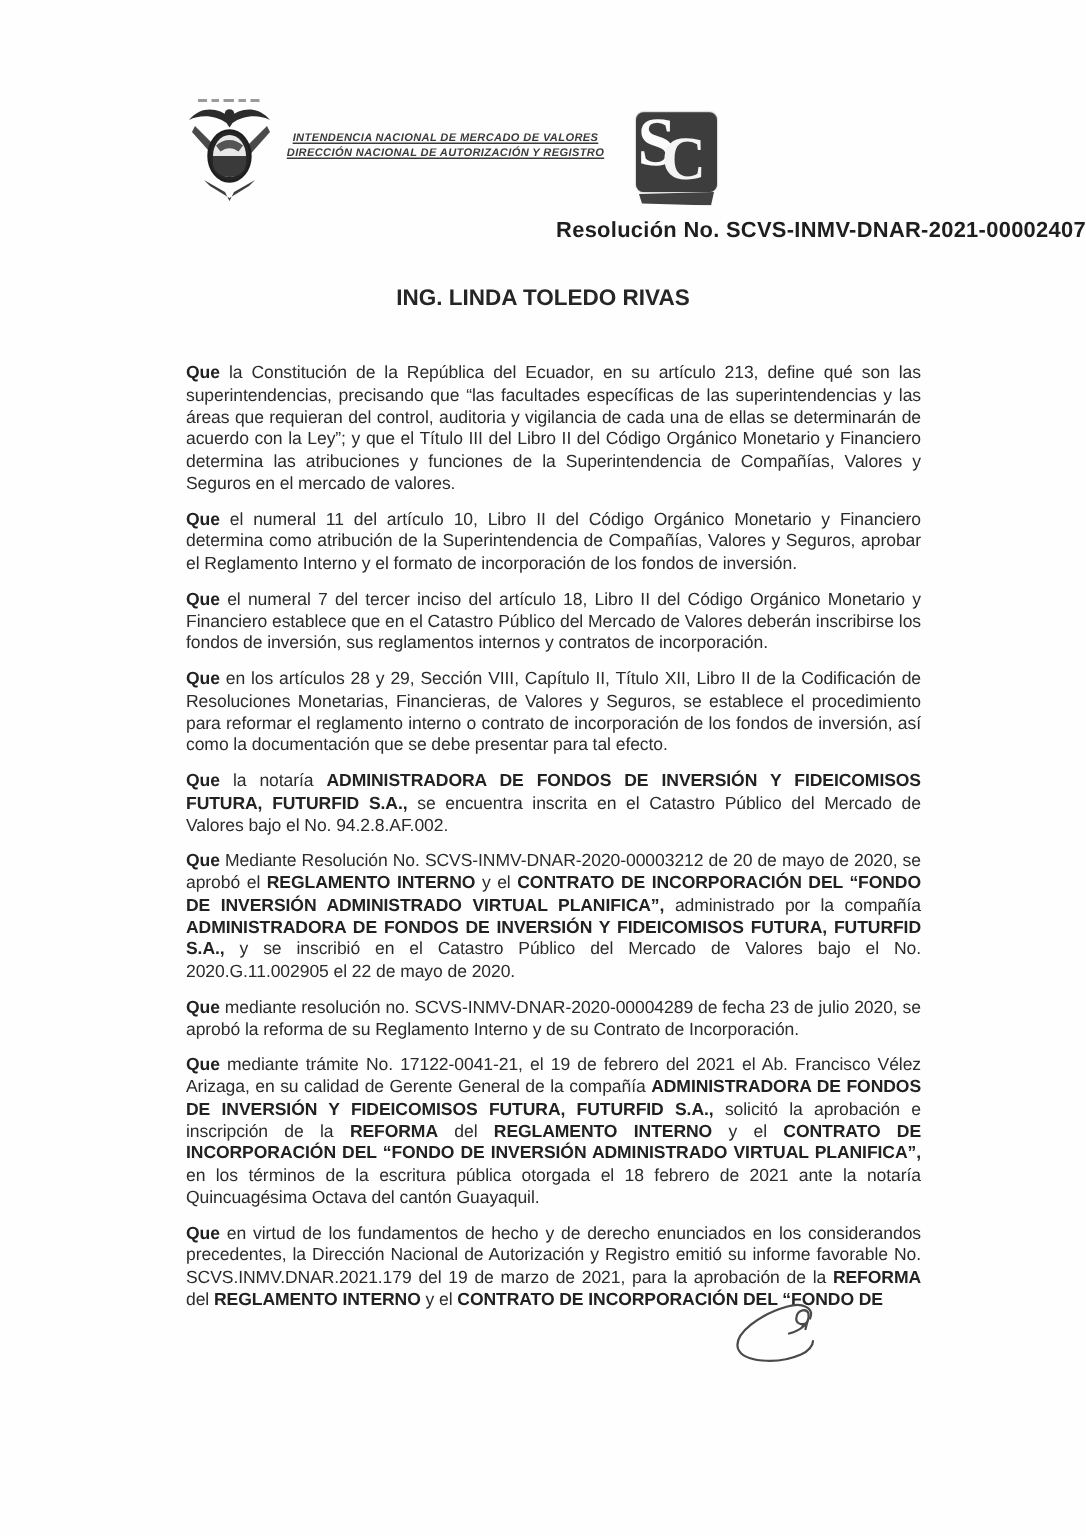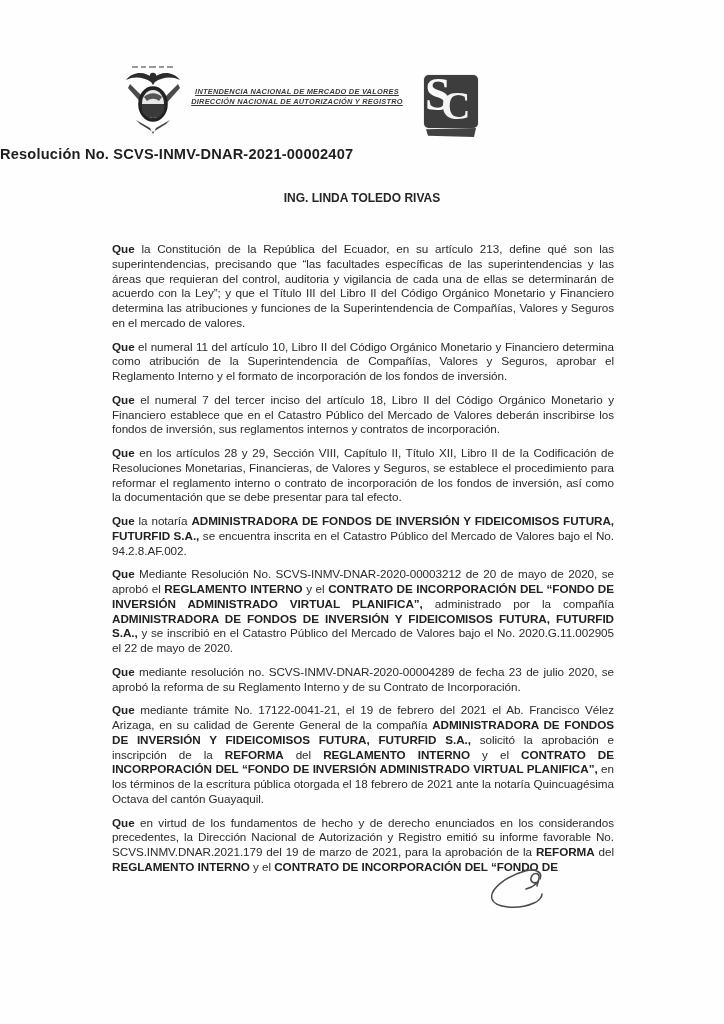--- a/index.html
+++ b/index.html
@@ -71,42 +71,42 @@
     font-size: 9.5px; letter-spacing: 2.6px;
     text-transform: uppercase;
     color: #c6c6c6;
     position: relative; top: -3px;
   }
 
   
   .res-title {
     position: absolute; left: 0; top: 146px; width: 724px;
     margin: 0;
-    text-align: left;
+    text-align: right;
     font-size: 14.6px; font-weight: bold;
     letter-spacing: 0.2px;
     color: #1e1e1e;
   }
   .heading {
     position: absolute; left: 0; top: 191px; width: 724px;
     text-align: center;
-    font-size: 12px; font-weight: bold;
+    font-size: 15px; font-weight: bold;
     line-height: 15px;
     color: #262626;
   }
 
   
   .body-text {
     position: absolute; left: 112px; top: 242px; width: 502px;
     font-size: 11.7px; line-height: 14.75px;
     text-align: justify;
     color: #2b2b2b;
     letter-spacing: -0.05px;
   }
-  .body-text p { margin: 0 0 9px 0; }
+  .body-text p { margin: 0 0 9px 12px; }
   .body-text b { font-weight: bold; color: #222; }
 
   
   .signature {
     position: absolute; left: 480px; top: 866px;
     width: 86px; height: 48px;
   }
 </style>
 </head>
 <body>

